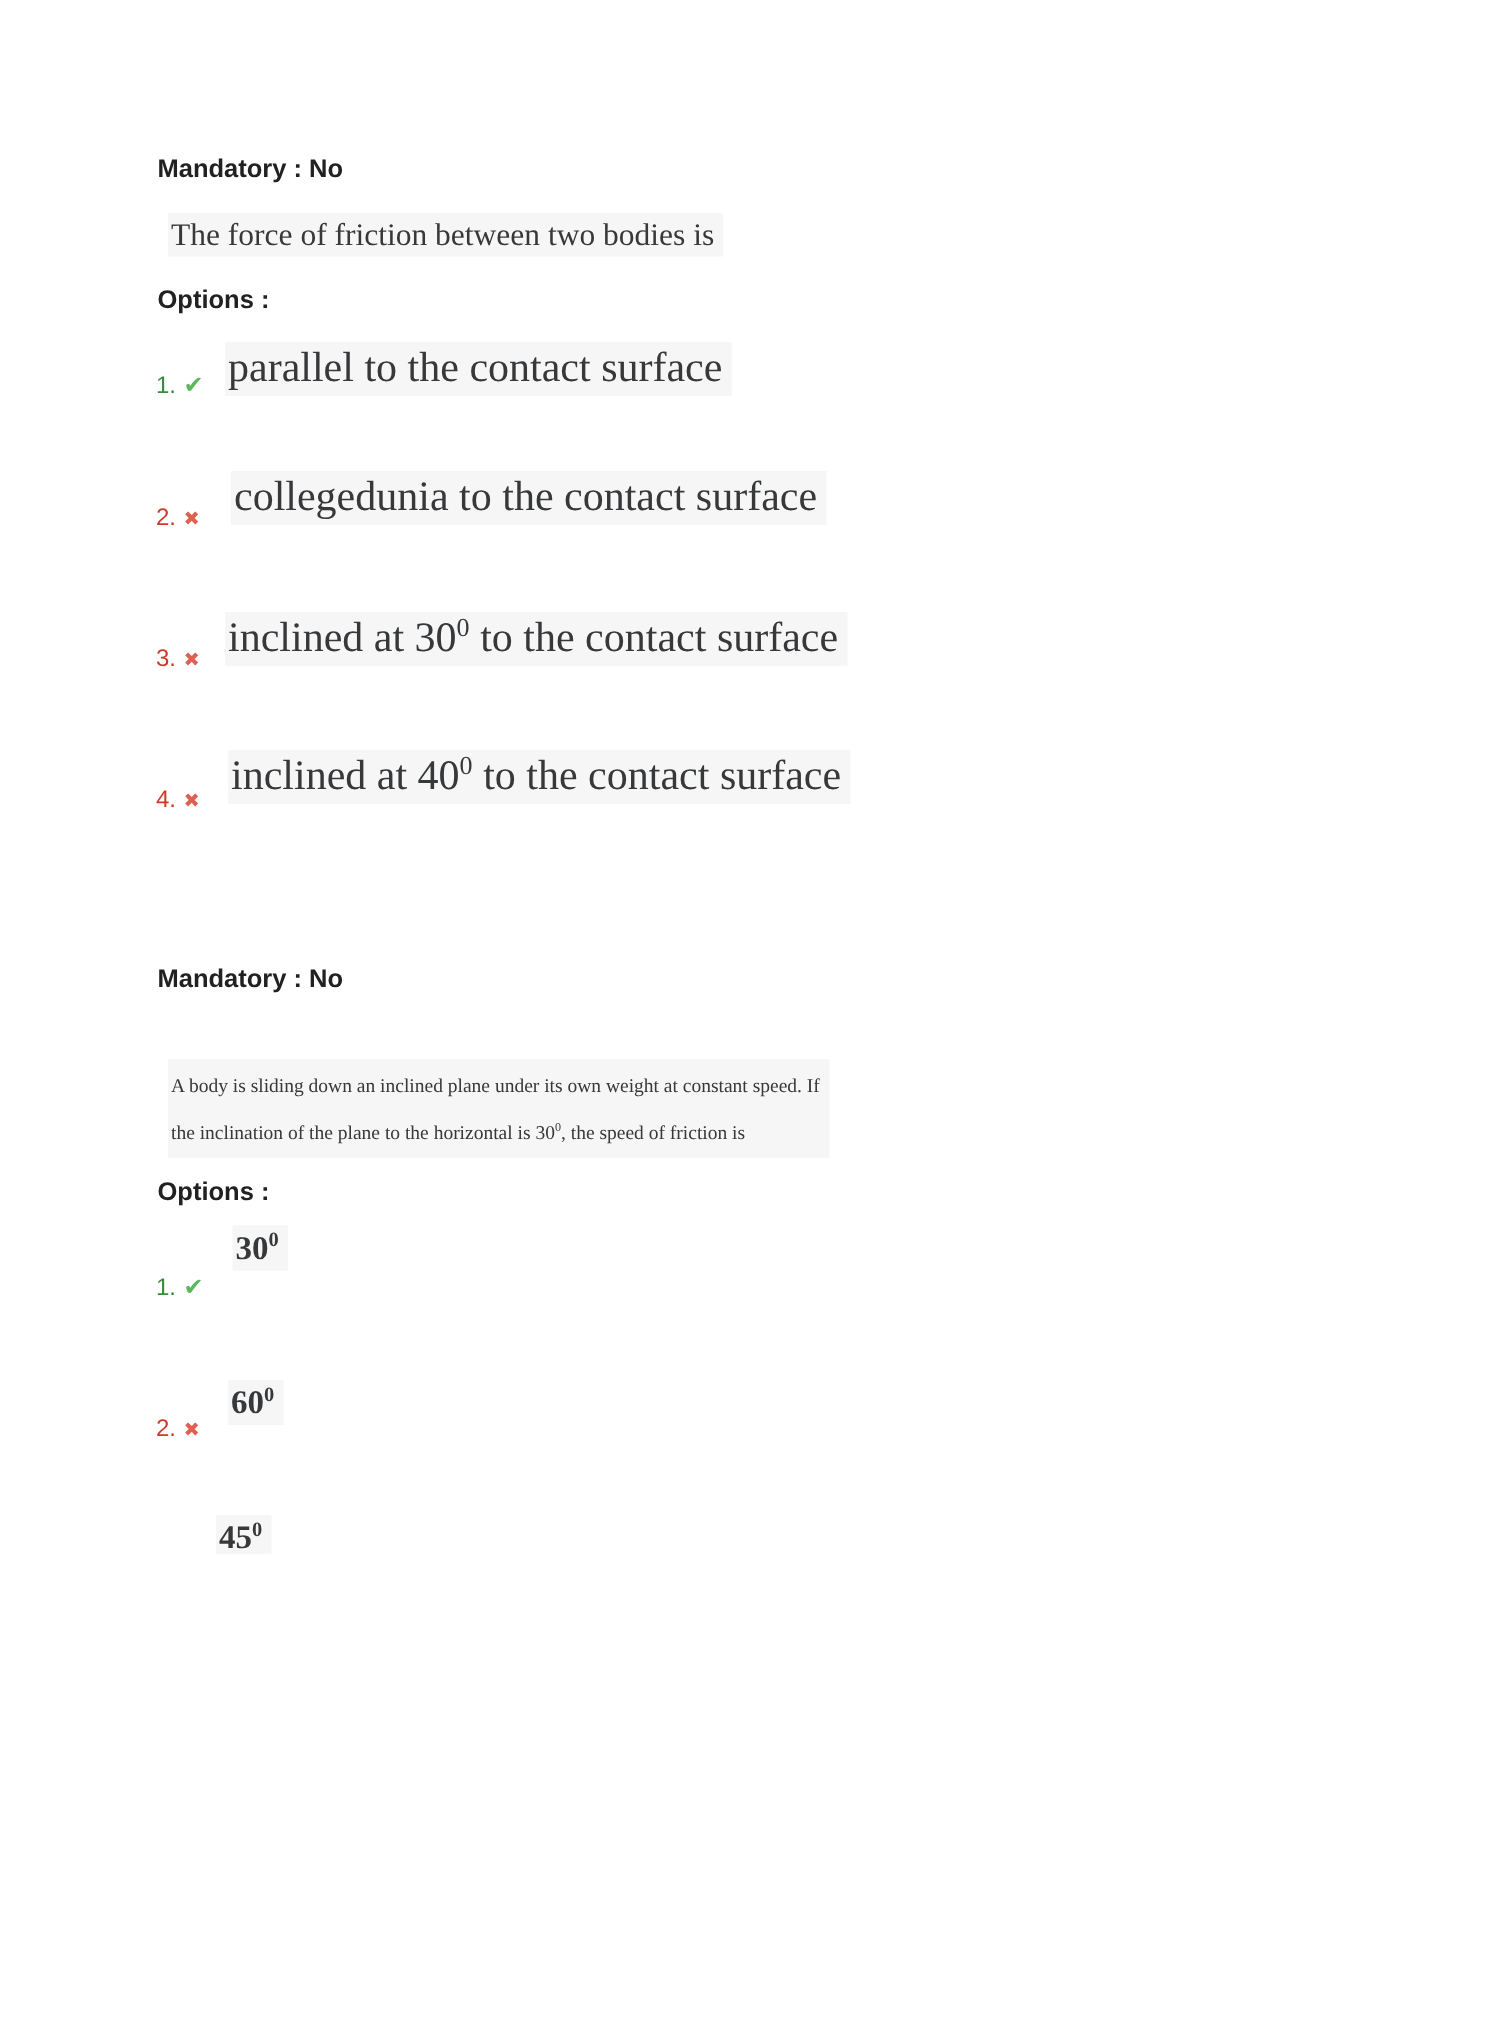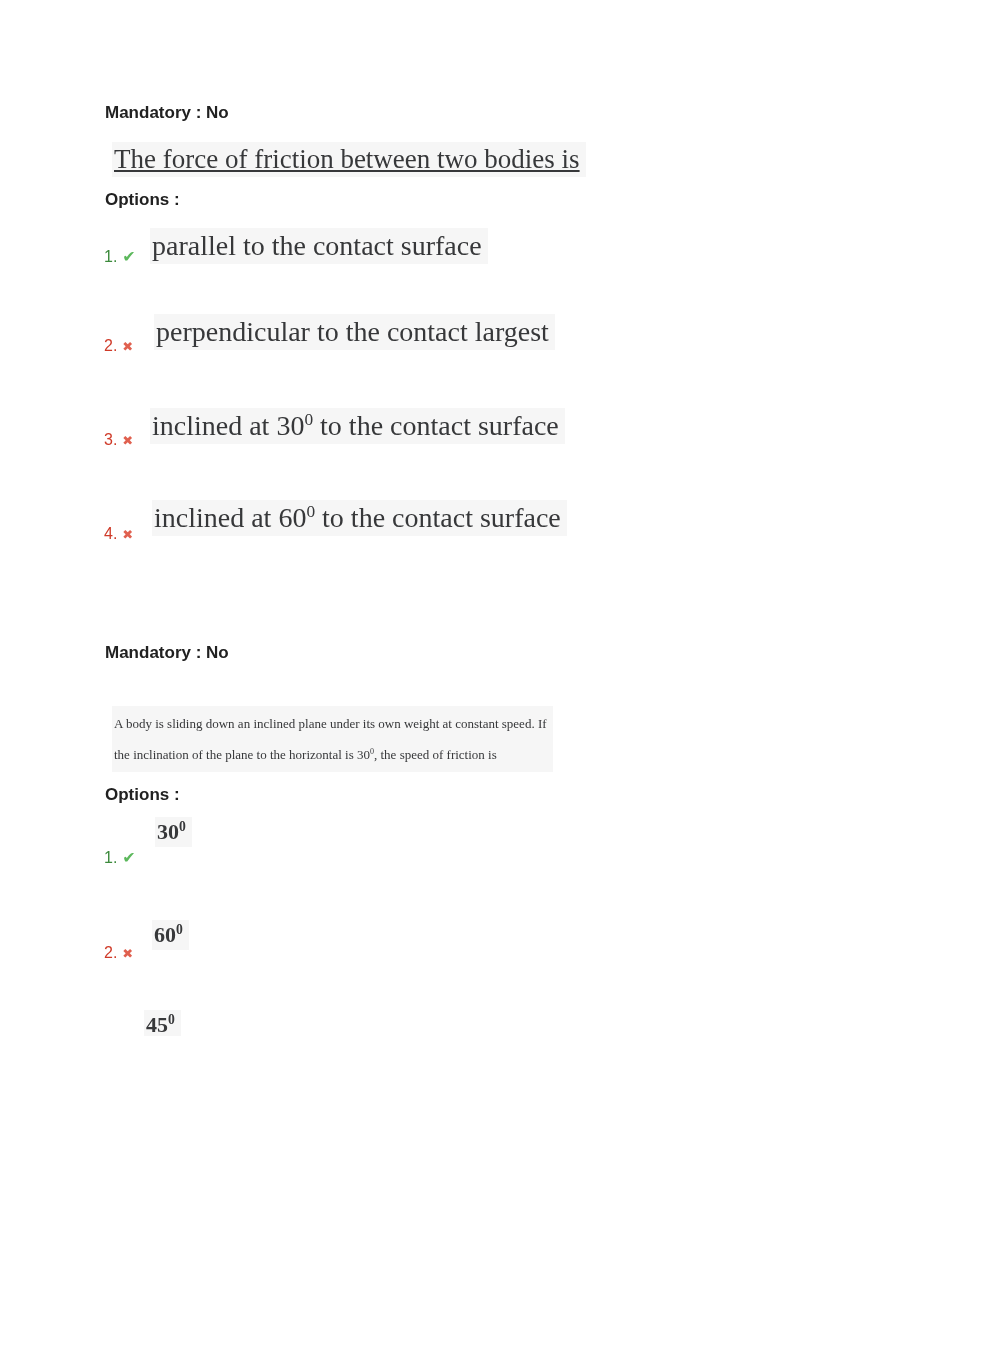--- a/index.html
+++ b/index.html
@@ -26,21 +26,21 @@
     line-height:34px;
     width:820px;
   }
   .serif-text{
     font-family:"Liberation Serif",serif;
     color:#37383a;
     background:#f6f6f6;
     padding:2px 6px 2px 2px;
     white-space:nowrap;
   }
-  .qtext{font-size:27px;text-decoration:underline;}
+  .qtext{font-size:21px;}
   .opt-text{font-size:28px;}
   .qbody{
     font-size:13px;
     line-height:31px;
     white-space:nowrap;
   }
   .opt-num{
     font-size:16px;
     white-space:nowrap;
     font-family:"Liberation Sans",sans-serif;
@@ -94,35 +94,35 @@
   <div class="abs heading" style="left:105px;top:190px;">Options :</div>
 
   <div>
     <span class="abs serif-text opt-text" style="left:150px;top:228px;">parallel to the contact surface</span>
     <span class="abs opt-num correct" style="left:104px;top:247px;">
       <span class="n">1.</span><span class="check-icon">✔</span>
     </span>
   </div>
 
   <div>
-    <span class="abs serif-text opt-text" style="left:154px;top:314px;">perpendicular to the contact largest</span>
+    <span class="abs serif-text opt-text" style="left:154px;top:314px;">collegedunia to the contact surface</span>
     <span class="abs opt-num wrong" style="left:104px;top:337px;">
       <span class="n">2.</span><span class="cross-icon">✖</span>
     </span>
   </div>
 
   <div>
     <span class="abs serif-text opt-text" style="left:150px;top:408px;"><span>inclined at 30</span><sup>0</sup><span> to the contact surface</span></span>
     <span class="abs opt-num wrong" style="left:104px;top:431px;">
       <span class="n">3.</span><span class="cross-icon">✖</span>
     </span>
   </div>
 
   <div>
-    <span class="abs serif-text opt-text" style="left:152px;top:500px;"><span>inclined at 60</span><sup>0</sup><span> to the contact surface</span></span>
+    <span class="abs serif-text opt-text" style="left:152px;top:500px;"><span>inclined at 40</span><sup>0</sup><span> to the contact surface</span></span>
     <span class="abs opt-num wrong" style="left:104px;top:525px;">
       <span class="n">4.</span><span class="cross-icon">✖</span>
     </span>
   </div>
 
   <div class="abs qheader" style="left:105px;top:636px;">
     <div>Mandatory : No</div>
   </div>
 
   <div class="abs serif-text qbody" style="left:112px;top:706px;">

